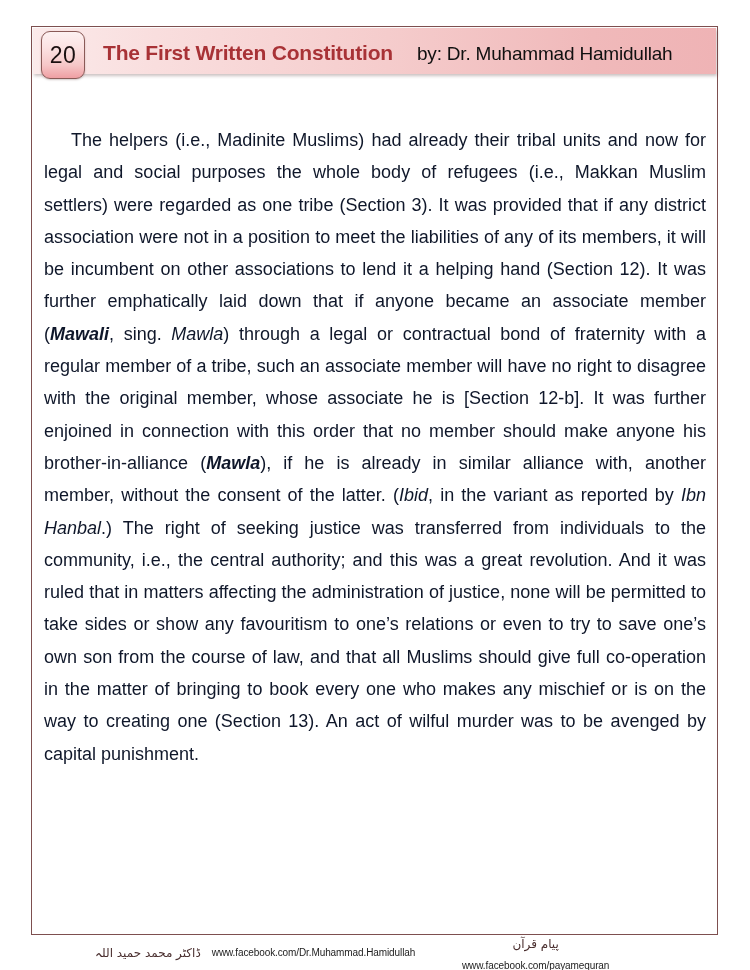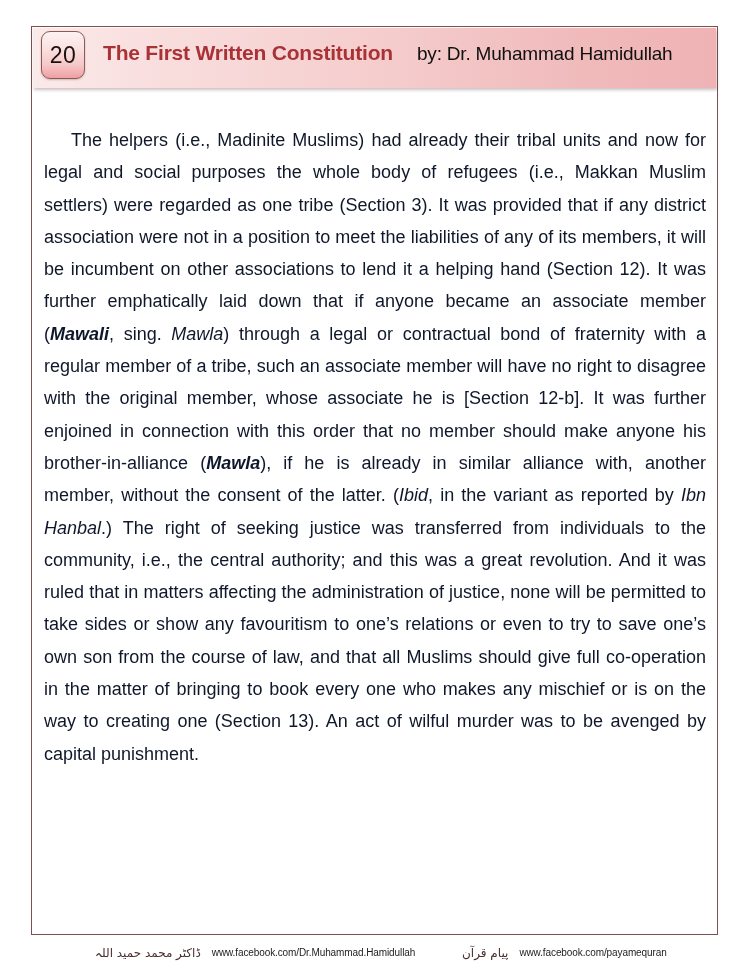--- a/index.html
+++ b/index.html
@@ -35,21 +35,21 @@
     box-sizing: border-box;
     background: #ffffff;
   }
 
   
   #header-bar {
     position: absolute;
     left: 33px;
     top: 28px;
     width: 683px;
-    height: 60px;
+    height: 46px;
     background: linear-gradient(to right,
                 #fbeaea 0%,
                 #f9dede 18%,
                 #f5cccc 52%,
                 #f0b9ba 82%,
                 #efb3b5 100%);
     box-shadow: 1px 2px 3px rgba(80,50,50,0.30);
     box-sizing: border-box;
   }
 
@@ -133,21 +133,21 @@
   .footer-col {
     position: absolute;
     top: 0;
     height: 30px;
     display: flex;
     align-items: center;
     gap: 11px;
     white-space: nowrap;
   }
   #footer-left  { left: 58px; margin-left: 37px; }
-  #footer-right { left: 462px; }
+  #footer-right { left: 462px; flex-direction: column; }
 
   .footer-urdu {
     font-family: "DejaVu Sans", sans-serif;
     font-size: 12px;
     color: #4a2f2f;
     direction: rtl;
     unicode-bidi: isolate;
     line-height: 1;
   }
   .footer-url {

